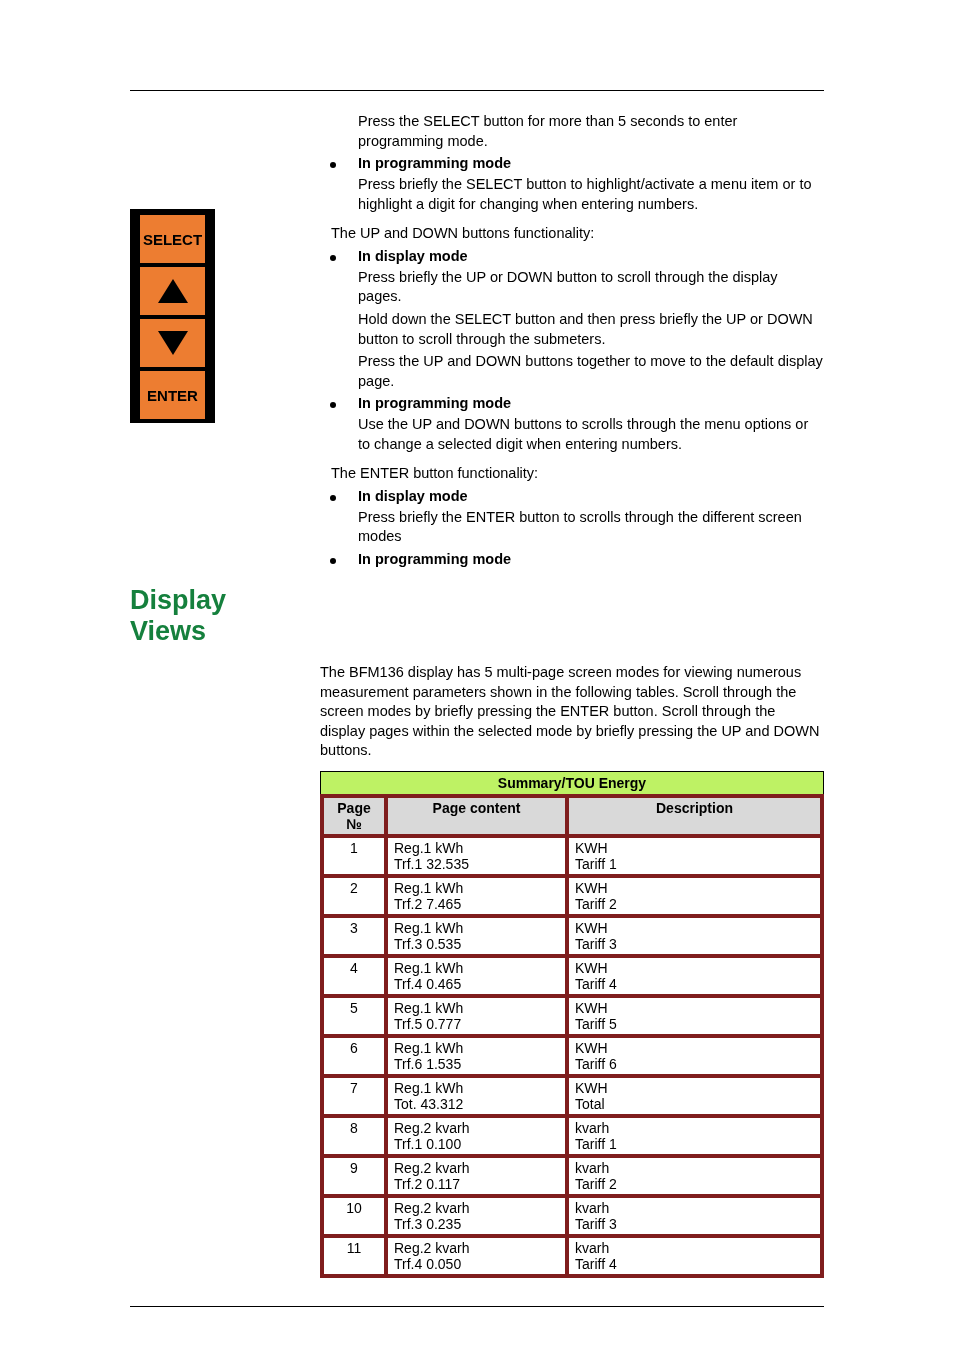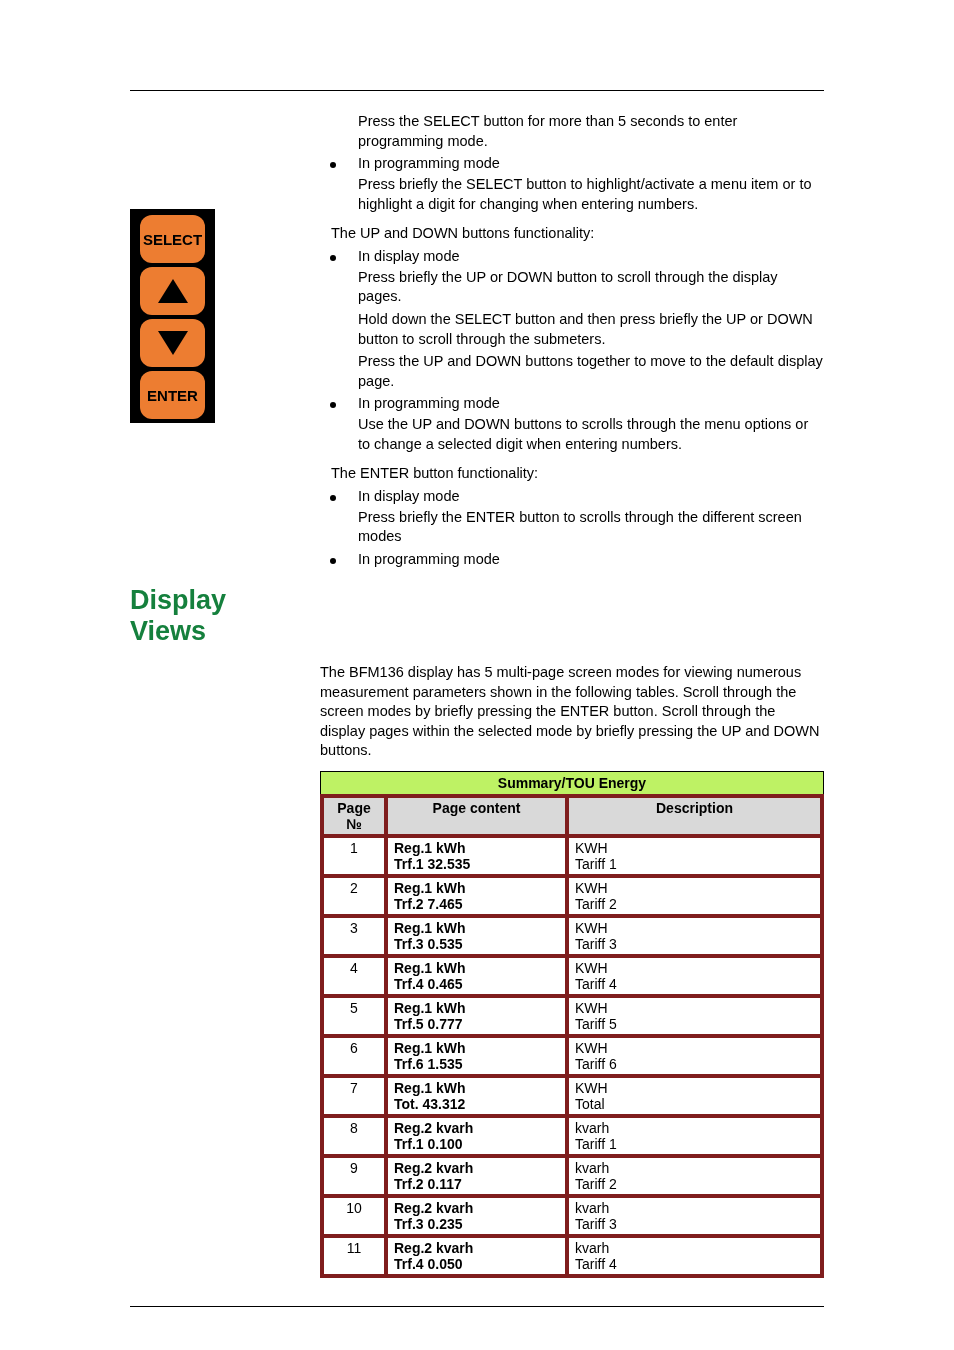--- a/index.html
+++ b/index.html
@@ -41,38 +41,39 @@
     margin-top: 100px;
     display: flex;
     flex-direction: column;
     gap: 4px;
     align-items: center;
   }
   .btn {
     width: 65px;
     height: 48px;
     background: #ed7d31;
-    border-radius: 12px;
+    border-radius: 0;
     display: flex;
     align-items: center;
     justify-content: center;
     font-weight: bold;
     font-size: 15px;
     color: #000;
     font-family: Arial, sans-serif;
   }
   .btn svg { display:block; }
   .bul-list {
     margin: 4px 0 4px 10px;
     padding: 0;
   }
   .bul-item {
     display: flex;
     align-items: flex-start;
     margin: 2px 0 2px 0;
+    font-weight: bold;
   }
   .bul-item .dot {
     width: 6px;
     height: 6px;
     background: #000;
     border-radius: 50%;
     margin: 7px 22px 0 0;
     flex: 0 0 6px;
   }
   .sub-para {
@@ -111,21 +112,21 @@
     background: #bef264;
     text-align: center;
     font-weight: bold;
     border: 1px solid #000;
     border-bottom: none;
     padding: 3px 0;
     font-size: 14px;
   }
   .col-page { width: 48px; text-align:center; }
   .col-content { width: 165px; }
-  .bld { font-weight: bold; }
+  .bld { font-weight: normal; }
   .heading-row {
     display:flex;
     align-items:flex-start;
   }
   .heading-row .left-col { flex:0 0 170px; }
 </style>
 </head>
 <body>
 
 <div class="page">

